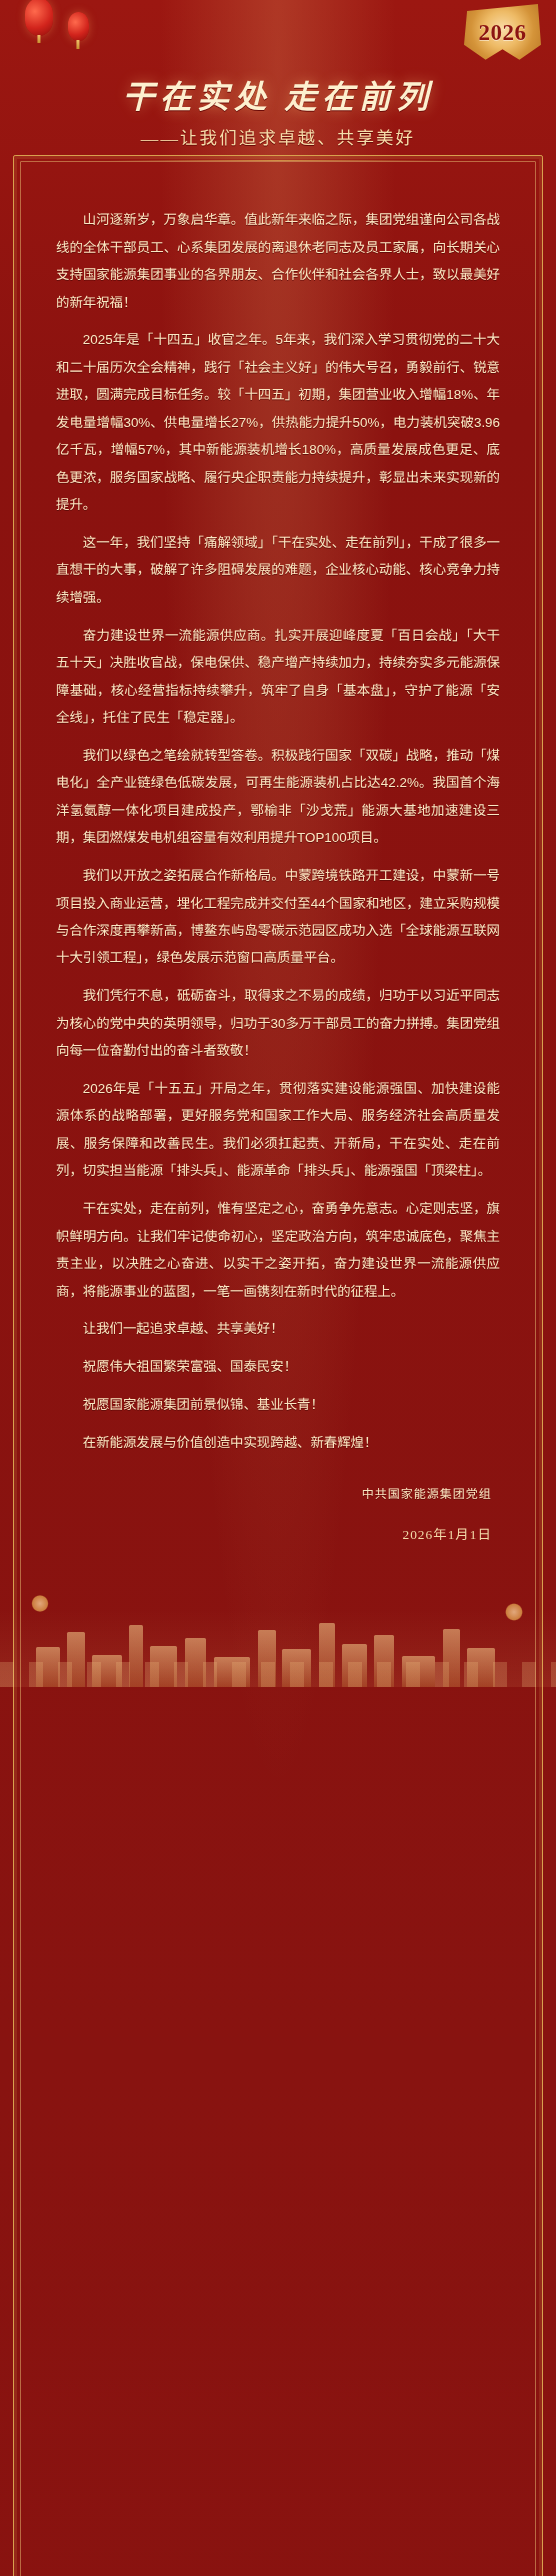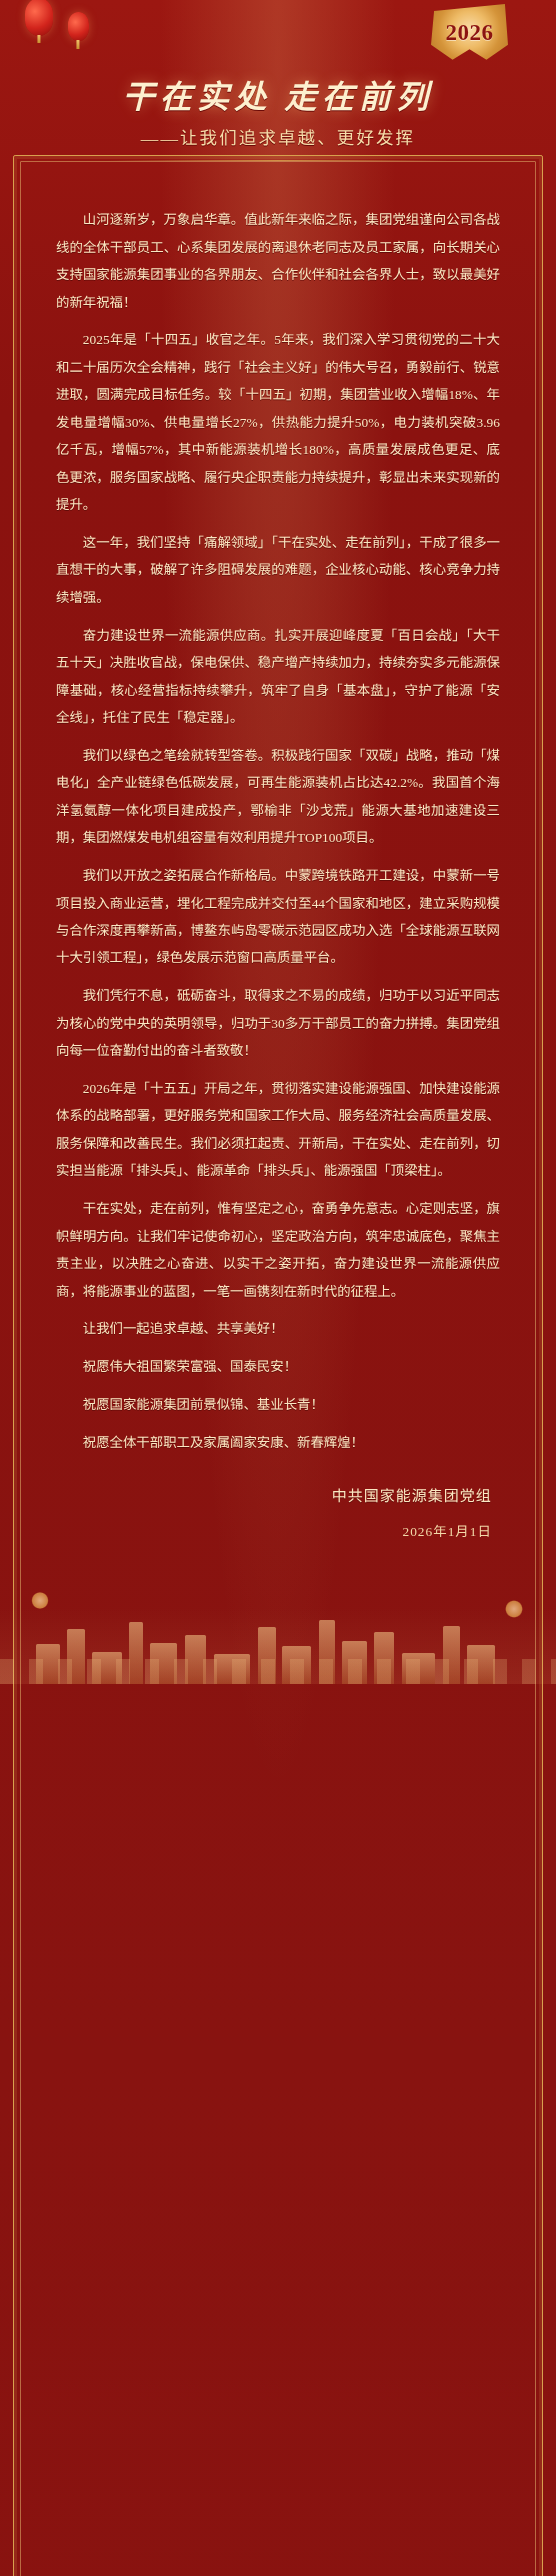--- a/index.html
+++ b/index.html
@@ -45,21 +45,21 @@
     border-radius: 1px;
   }
 
   
   .top-ornament {
     position: relative;
     height: 77px;
   }
   .year-badge {
     position: absolute;
-    right: 48px;
+    right: 15px;
     top: 4.1px;
     width: 77px;
     height: 58px;
     display: flex;
     align-items: center;
     justify-content: center;
   }
   .year-badge .ribbon {
     position: absolute;
     inset: 0;
@@ -129,39 +129,39 @@
     background: linear-gradient(90deg, rgba(216,161,78,0) 0%, rgba(216,161,78,0.85) 50%, rgba(216,161,78,0) 100%);
   }
 
   
   .content {
     position: relative;
     margin: 18.5px 33px 0;
     padding: 14.4px 23px 20.6px;
   }
   .para {
-    font-family: Liberation Serif, serif;
+    font-family: Liberation Sans, sans-serif;
     font-size: 13.4px;
     line-height: 2.05;
     color: #fbe7c2;
     text-align: justify;
     text-indent: 2em;
     margin: 0 0 10.3px 0;
     text-shadow: 0 0.5px 0 rgba(90,10,8,0.8);
   }
   .sign {
     margin-top: 28px;
     text-align: right;
     padding-right: 8.2px;
   }
   .sign .org {
-    font-size: 15px;
+    font-size: 12px;
     color: #fbe7c2;
     letter-spacing: 1px;
-    margin-bottom: 15px;
+    margin-bottom: 21px;
     text-shadow: 0 0.5px 0 rgba(90,10,8,0.8);
   }
   .sign .date {
     font-size: 13.4px;
     color: #f2d9a9;
     letter-spacing: 1px;
   }
 
   
   .bottom-ornament {
@@ -210,38 +210,38 @@
     <div class="lantern l1"></div>
     <div class="lantern l2"></div>
     <div class="year-badge">
       <div class="ribbon"></div>
       <div class="year-text">2026</div>
     </div>
   </div>
 
   <div class="title-wrap">
     <h1 class="main-title">干在实处 走在前列</h1>
-    <div class="sub-title">——让我们追求卓越、更好发挥</div>
+    <div class="sub-title">——让我们追求卓越、共享美好</div>
     <div class="title-rule"></div>
   </div>
 
   <div class="content">
     <p class="para">山河逐新岁，万象启华章。值此新年来临之际，集团党组谨向公司各战线的全体干部员工、心系集团发展的离退休老同志及员工家属，向长期关心支持国家能源集团事业的各界朋友、合作伙伴和社会各界人士，致以最美好的新年祝福！</p>
     <p class="para">2025年是「十四五」收官之年。5年来，我们深入学习贯彻党的二十大和二十届历次全会精神，践行「社会主义好」的伟大号召，勇毅前行、锐意进取，圆满完成目标任务。较「十四五」初期，集团营业收入增幅18%、年发电量增幅30%、供电量增长27%，供热能力提升50%，电力装机突破3.96亿千瓦，增幅57%，其中新能源装机增长180%，高质量发展成色更足、底色更浓，服务国家战略、履行央企职责能力持续提升，彰显出未来实现新的提升。</p>
     <p class="para">这一年，我们坚持「痛解领域」「干在实处、走在前列」，干成了很多一直想干的大事，破解了许多阻碍发展的难题，企业核心动能、核心竞争力持续增强。</p>
     <p class="para">奋力建设世界一流能源供应商。扎实开展迎峰度夏「百日会战」「大干五十天」决胜收官战，保电保供、稳产增产持续加力，持续夯实多元能源保障基础，核心经营指标持续攀升，筑牢了自身「基本盘」，守护了能源「安全线」，托住了民生「稳定器」。</p>
     <p class="para">我们以绿色之笔绘就转型答卷。积极践行国家「双碳」战略，推动「煤电化」全产业链绿色低碳发展，可再生能源装机占比达42.2%。我国首个海洋氢氨醇一体化项目建成投产，鄂榆非「沙戈荒」能源大基地加速建设三期，集团燃煤发电机组容量有效利用提升TOP100项目。</p>
     <p class="para">我们以开放之姿拓展合作新格局。中蒙跨境铁路开工建设，中蒙新一号项目投入商业运营，埋化工程完成并交付至44个国家和地区，建立采购规模与合作深度再攀新高，博鳌东屿岛零碳示范园区成功入选「全球能源互联网十大引领工程」，绿色发展示范窗口高质量平台。</p>
     <p class="para">我们凭行不息，砥砺奋斗，取得求之不易的成绩，归功于以习近平同志为核心的党中央的英明领导，归功于30多万干部员工的奋力拼搏。集团党组向每一位奋勤付出的奋斗者致敬！</p>
     <p class="para">2026年是「十五五」开局之年，贯彻落实建设能源强国、加快建设能源体系的战略部署，更好服务党和国家工作大局、服务经济社会高质量发展、服务保障和改善民生。我们必须扛起责、开新局，干在实处、走在前列，切实担当能源「排头兵」、能源革命「排头兵」、能源强国「顶梁柱」。</p>
     <p class="para">干在实处，走在前列，惟有坚定之心，奋勇争先意志。心定则志坚，旗帜鲜明方向。让我们牢记使命初心，坚定政治方向，筑牢忠诚底色，聚焦主责主业，以决胜之心奋进、以实干之姿开拓，奋力建设世界一流能源供应商，将能源事业的蓝图，一笔一画镌刻在新时代的征程上。</p>
     <p class="para">让我们一起追求卓越、共享美好！</p>
     <p class="para">祝愿伟大祖国繁荣富强、国泰民安！</p>
     <p class="para">祝愿国家能源集团前景似锦、基业长青！</p>
-    <p class="para">祝愿全体干部职工及家属阖家安康、新春辉煌！</p>
+    <p class="para">在新能源发展与价值创造中实现跨越、新春辉煌！</p>
 
     <div class="sign">
       <div class="org">中共国家能源集团党组</div>
       <div class="date">2026年1月1日</div>
     </div>
   </div>
 
   <div class="bottom-ornament">
     <div class="skyline">
       <div class="b" style="left:36px;  width:24px;  height:40px;"></div>

